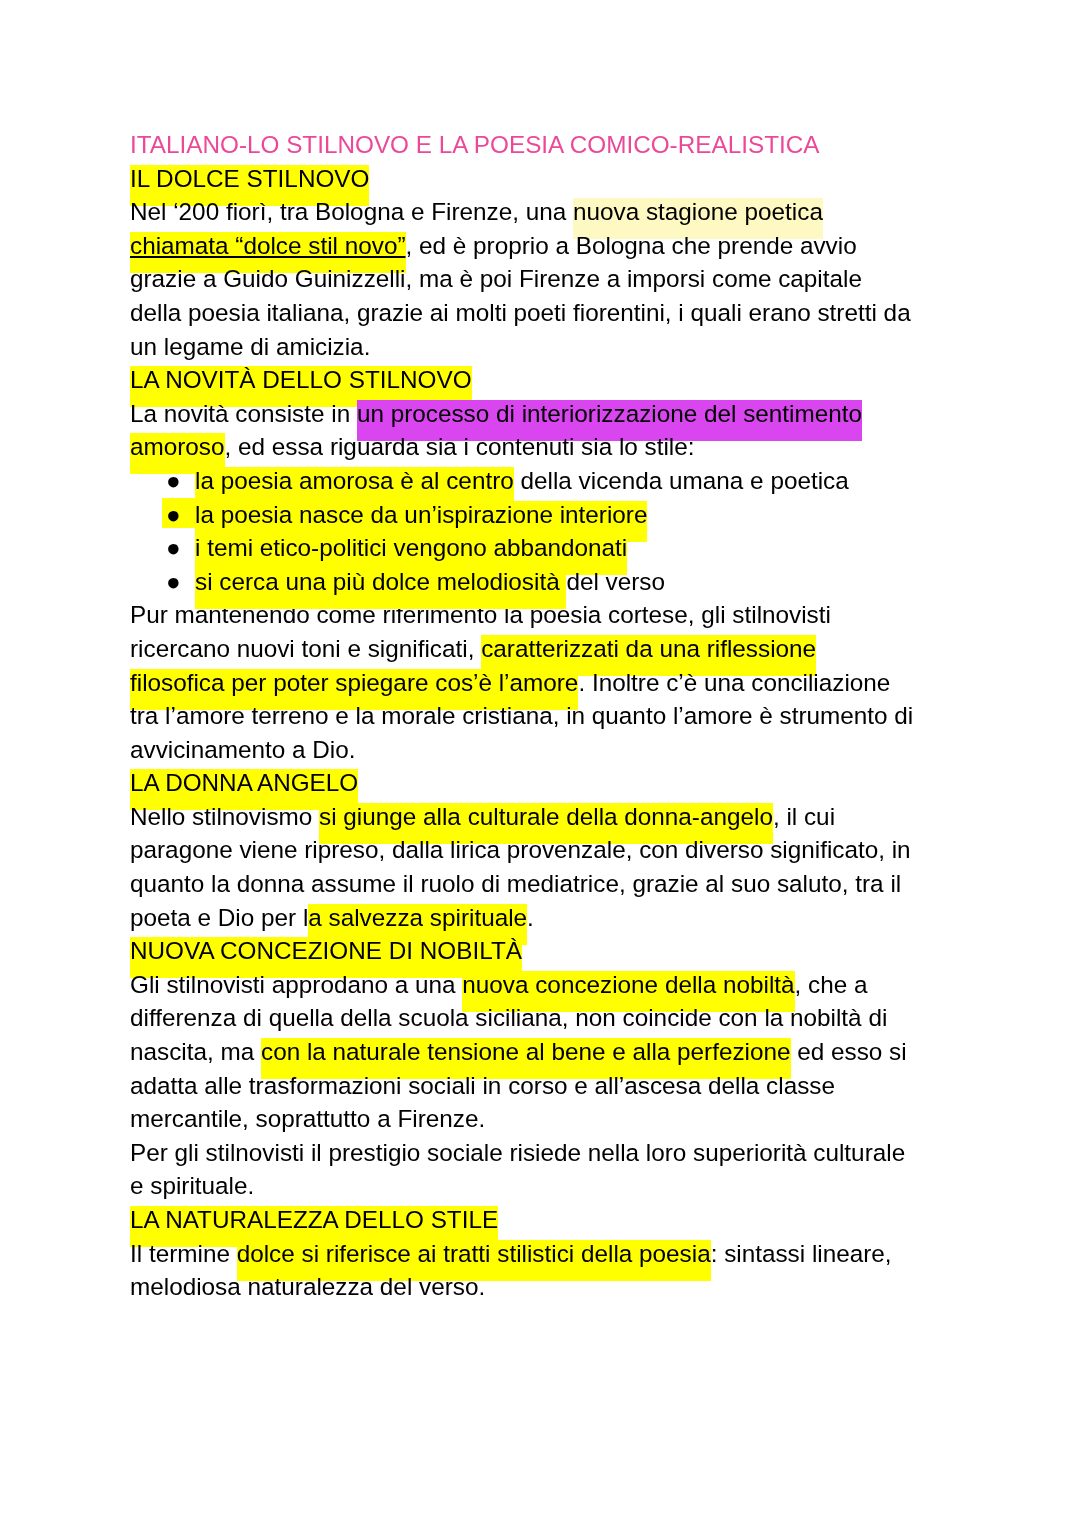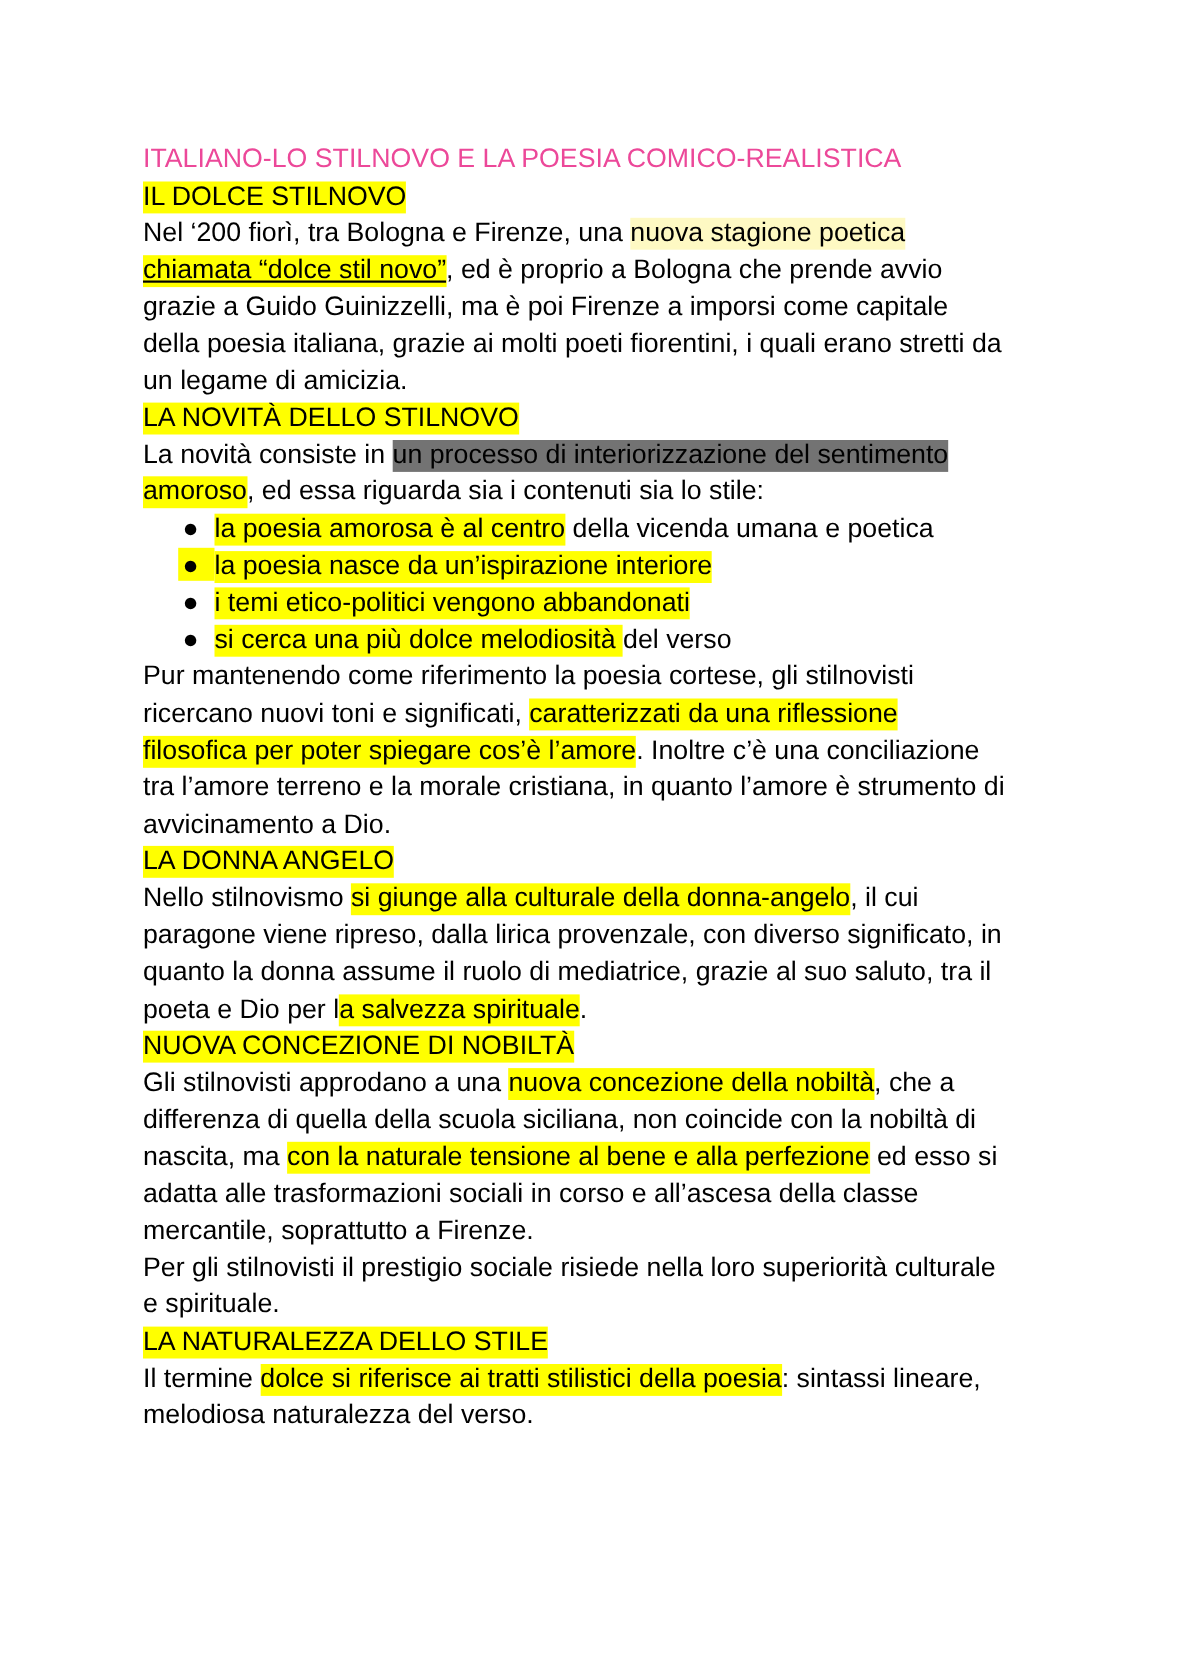--- a/index.html
+++ b/index.html
@@ -25,21 +25,21 @@
     }
     .line {
       white-space: nowrap;
       height: 33.6px;
     }
     .title {
       color: #e6101a;
     }
     .hl {
       background: #ffff00;
-      padding-bottom: 2px;
+      padding-bottom: 14px;
     }
     .bullets {
       margin: 0;
       padding: 0;
       list-style: none;
     }
     .bullet {
       white-space: nowrap;
       height: 33.6px;
       position: relative;
@@ -70,21 +70,21 @@
       <div>
         <div class="line"><span class="hl" style="background: rgb(255, 255, 0);">IL DOLCE STILNOVO</span></div>
         <div class="line"><span>Nel ‘200 fiorì, tra Bologna e Firenze, una </span><span class="hl" style="background: #fef9c3;">nuova stagione poetica</span></div>
         <div class="line"><span class="hl" style="background: rgb(255, 255, 0); text-decoration: underline;">chiamata “dolce stil novo”</span><span>, ed è proprio a Bologna che prende avvio</span></div>
         <div class="line"><span>grazie a Guido Guinizzelli, ma è poi Firenze a imporsi come capitale</span></div>
         <div class="line"><span>della poesia italiana, grazie ai molti poeti fiorentini, i quali erano stretti da</span></div>
         <div class="line"><span>un legame di amicizia.</span></div>
       </div>
       <div>
         <div class="line"><span class="hl" style="background: rgb(255, 255, 0);">LA NOVITÀ DELLO STILNOVO</span></div>
-        <div class="line"><span>La novità consiste in </span><span class="hl" style="background: #737373;">un processo di interiorizzazione del sentimento</span></div>
+        <div class="line"><span>La novità consiste in </span><span class="hl" style="background: #d946ef;">un processo di interiorizzazione del sentimento</span></div>
         <div class="line"><span class="hl" style="background: rgb(255, 255, 0);">amoroso</span><span>, ed essa riguarda sia i contenuti sia lo stile:</span></div>
         <div class="bullets">
           <div class="bullet"><span class="dot">●</span><span class="hl" style="background: rgb(255, 255, 0);">la poesia amorosa è al centro</span><span> della vicenda umana e poetica</span></div>
           <div class="bullet hl-full"><span class="dot">●</span><span class="hl" style="background: rgb(255, 255, 0);">la poesia nasce da un’ispirazione interiore</span></div>
           <div class="bullet"><span class="dot">●</span><span class="hl" style="background: rgb(255, 255, 0);">i temi etico-politici vengono abbandonati</span></div>
           <div class="bullet"><span class="dot">●</span><span class="hl" style="background: rgb(255, 255, 0);">si cerca una più dolce melodiosità </span><span>del verso</span></div>
         </div>
         <div class="line"><span>Pur mantenendo come riferimento la poesia cortese, gli stilnovisti</span></div>
         <div class="line"><span>ricercano nuovi toni e significati, </span><span class="hl" style="background: rgb(255, 255, 0);">caratterizzati da una riflessione</span></div>
         <div class="line"><span class="hl" style="background: rgb(255, 255, 0);">filosofica per poter spiegare cos’è l’amore</span><span>. Inoltre c’è una conciliazione</span></div>

